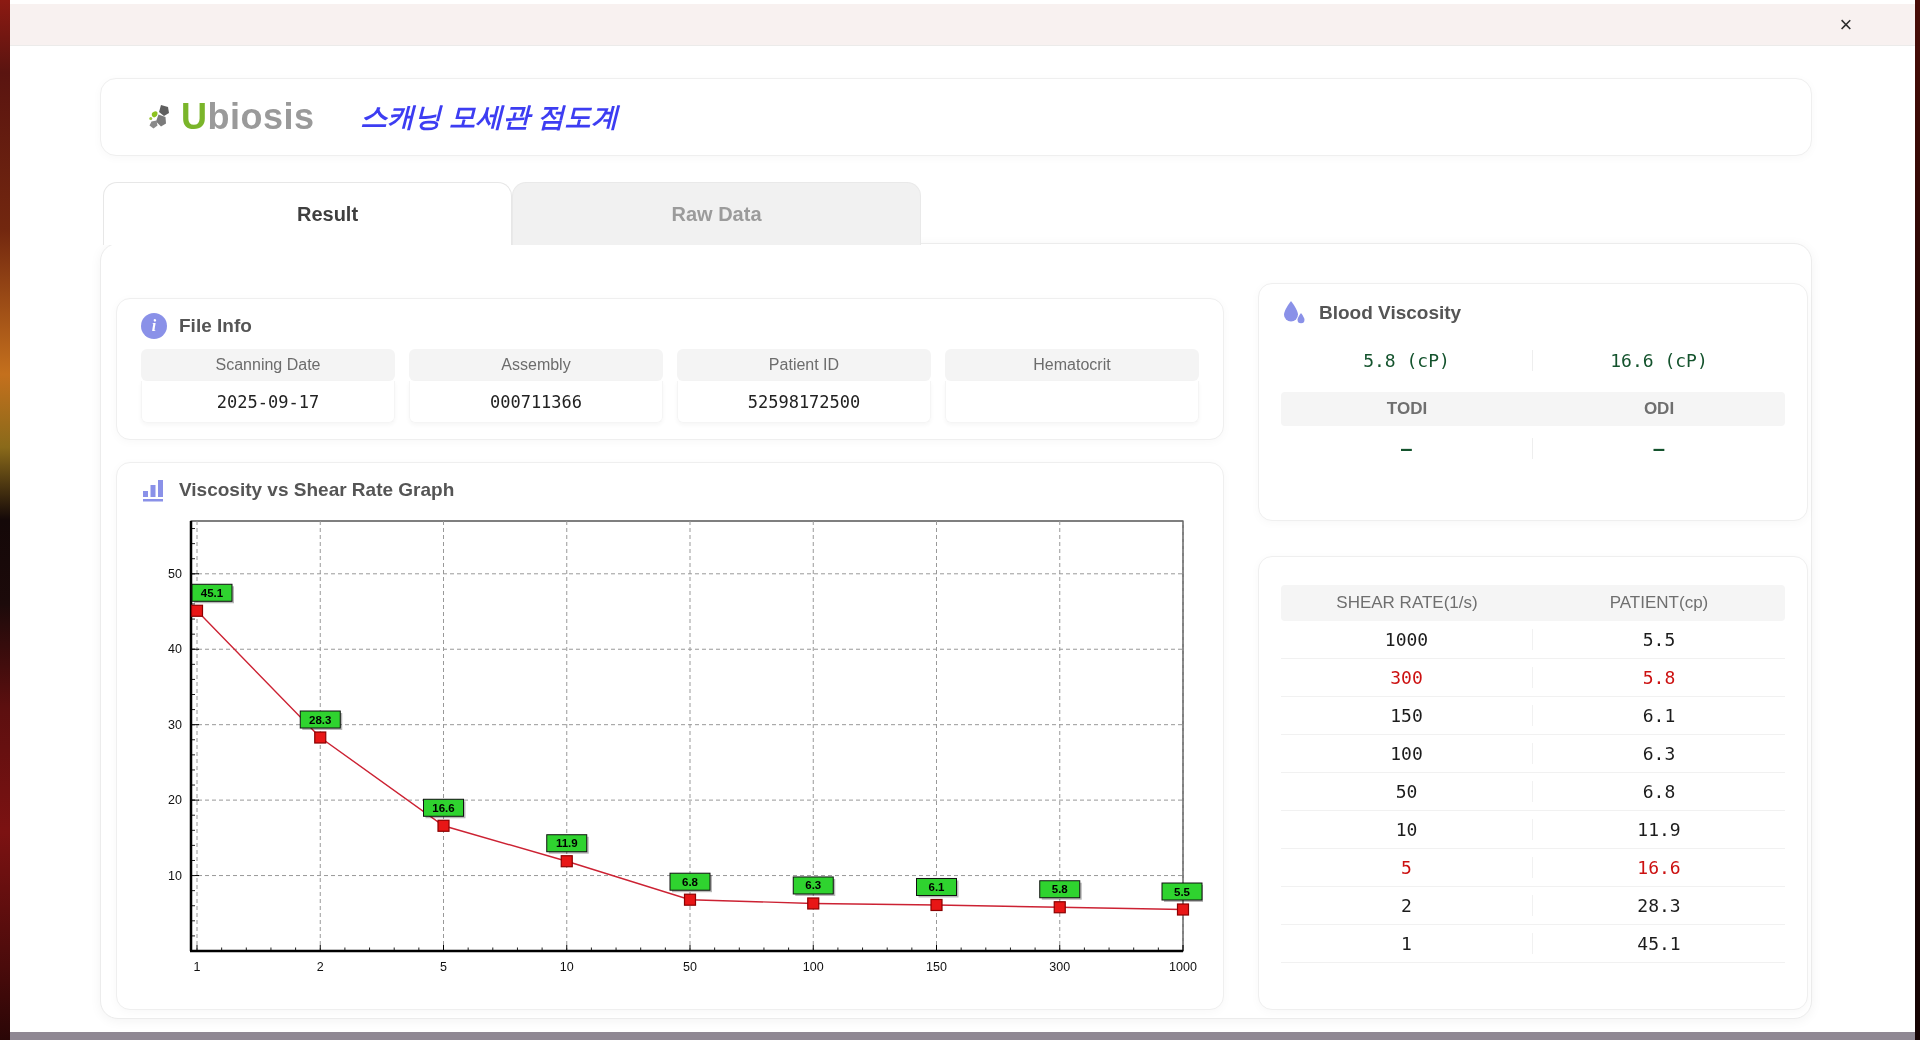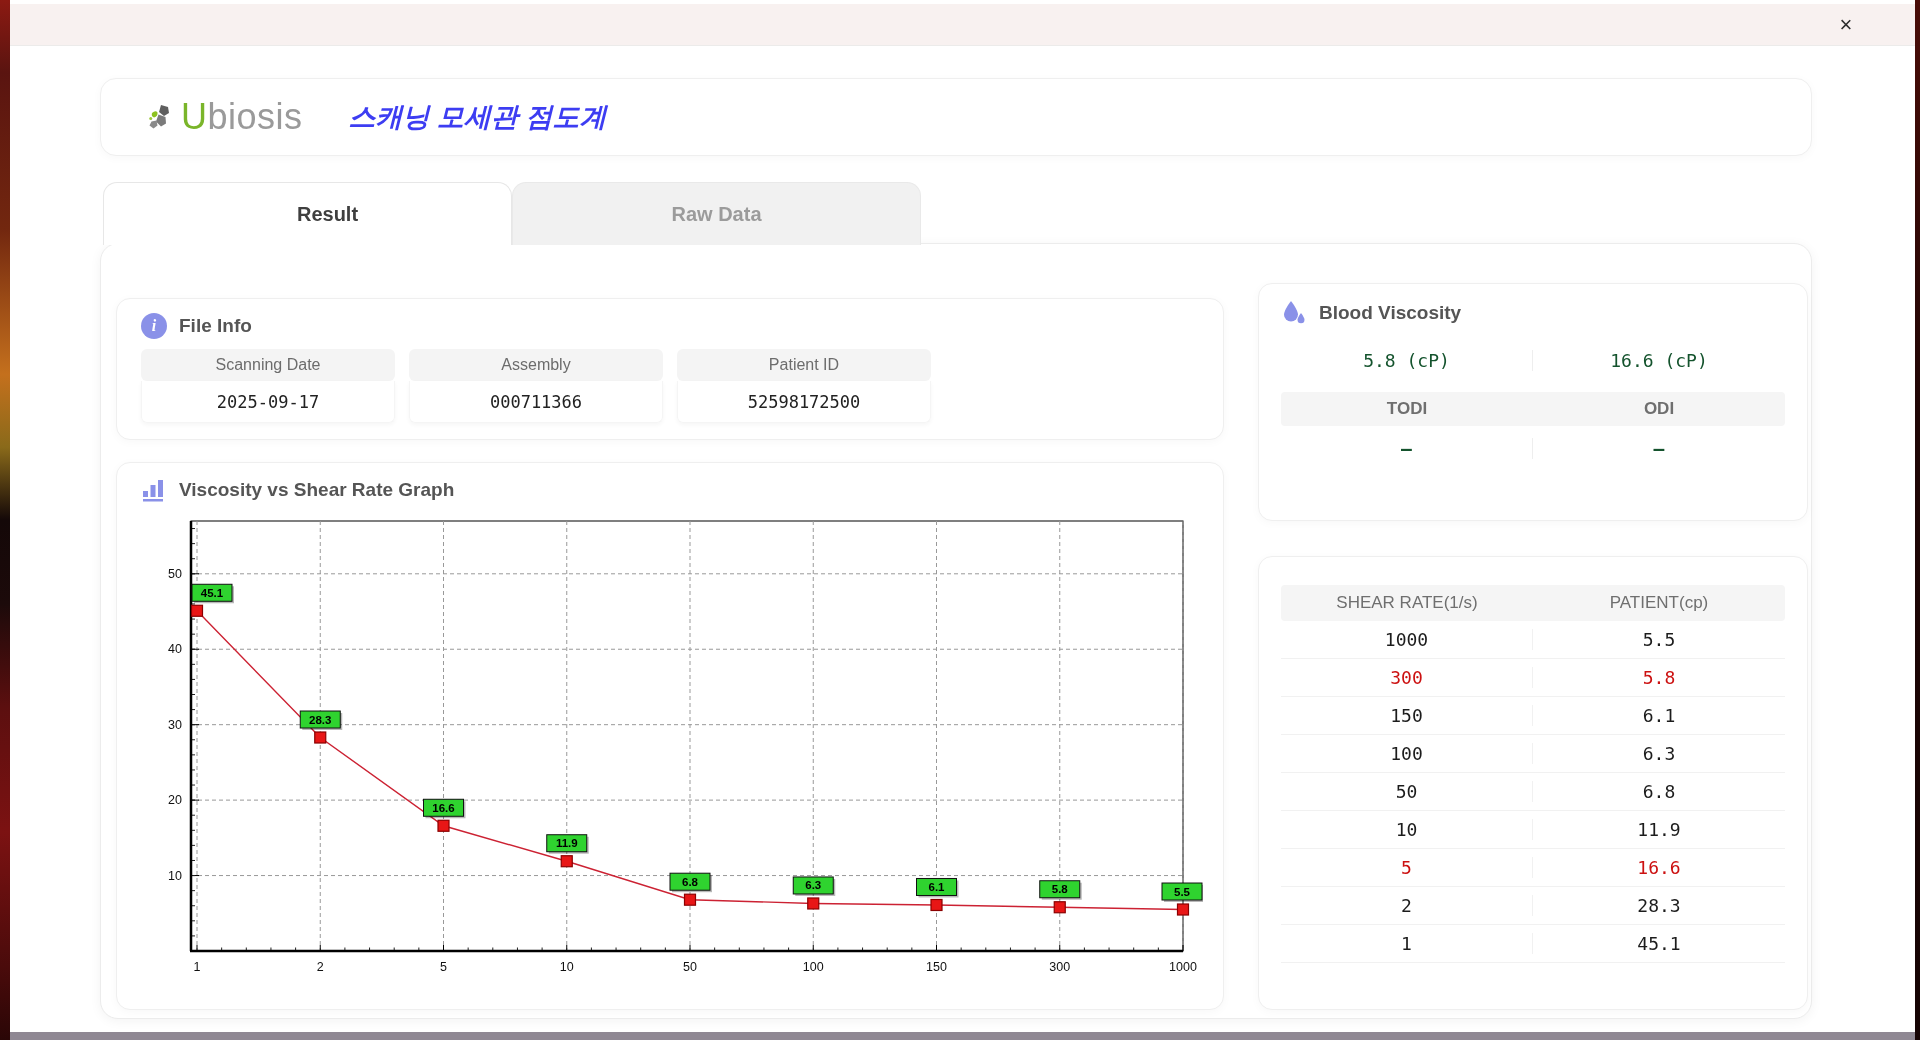--- a/index.html
+++ b/index.html
@@ -17,21 +17,21 @@
   .titlebar { position:absolute; left:10px; top:4px; width:1905px; height:42px; background:#f8f1f0;
     border-bottom:1px solid #ecebea; z-index:30; }
   .close-btn { position:absolute; right:55px; top:9px; font-size:22px; color:#2d2d2d; cursor:pointer;
     line-height:24px; width:28px; text-align:center; }
 
   
   .header-card { position:absolute; left:100px; top:78px; width:1712px; height:78px; background:#fff;
     border:1px solid #efefef; border-radius:16px; box-shadow:0 2px 10px rgba(0,0,0,.03);
     display:flex; align-items:center; padding-left:48px; }
   .logo { display:flex; align-items:center; }
-  .logo-text { font-size:36px; font-weight:400; letter-spacing:.5px; margin-left:6px; }
+  .logo-text { font-size:36px; font-weight:700; letter-spacing:.5px; margin-left:6px; }
   .logo-u { color:#7ab52a; }
   .logo-rest { color:#9a9a9a; }
   .app-title { margin-left:46px; font-size:27px; font-weight:bold; color:#3d3df2;font-style:italic; }
 
   
   .tab { position:absolute; top:182px; height:63px; width:409px; display:flex; align-items:center;
     justify-content:center; font-size:20px; font-weight:bold; cursor:pointer;
     border-radius:14px 14px 0 0; z-index:3; }
   .tab-result { left:103px; background:#fff; border:1px solid #e7e7e7; border-bottom:none; color:#3f3f3f;padding-left:40px; }
   .tab-raw { left:512px; background:#f1f1f1; border:1px solid #e9e9e9; border-bottom:none; color:#9b9b9b; }
@@ -124,20 +124,24 @@
       <div class="fi-head">Scanning Date</div>
       <div class="fi-val mono">2025-09-17</div>
     </div>
     <div>
       <div class="fi-head">Assembly</div>
       <div class="fi-val mono">000711366</div>
     </div>
     <div>
       <div class="fi-head">Patient ID</div>
       <div class="fi-val mono">52598172500</div>
+    </div>
+    <div>
+      <div class="fi-head">Hematocrit</div>
+      <div class="fi-val mono"></div>
     </div>
   </div>
 </div>
 
 <div class="card graph-card">
   <div class="card-title">
     <svg class="icon-badge" width="26" height="26" viewBox="0 0 26 26">
       <rect x="2" y="14" width="5" height="6" fill="#8a91e8"></rect>
       <rect x="9.5" y="8" width="5" height="12" fill="#8a91e8"></rect>
       <rect x="17" y="3" width="5" height="17" fill="#8a91e8"></rect>

